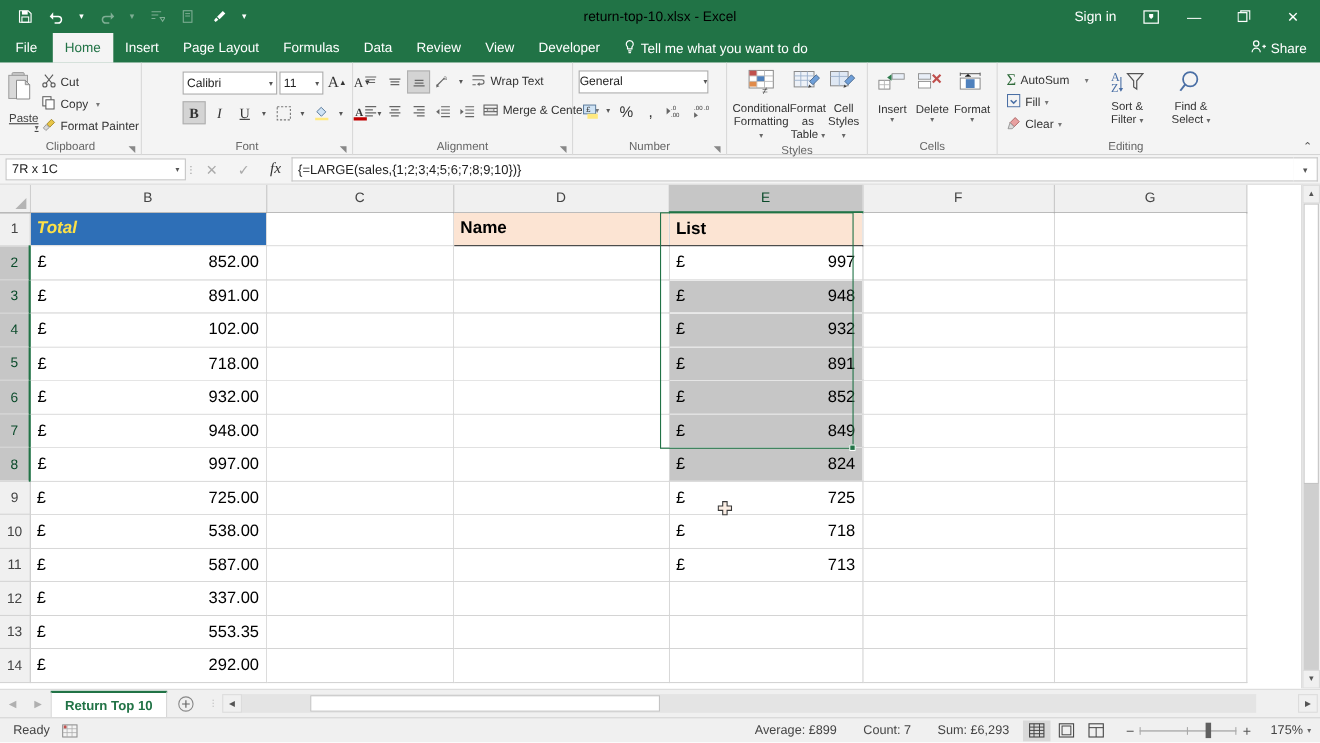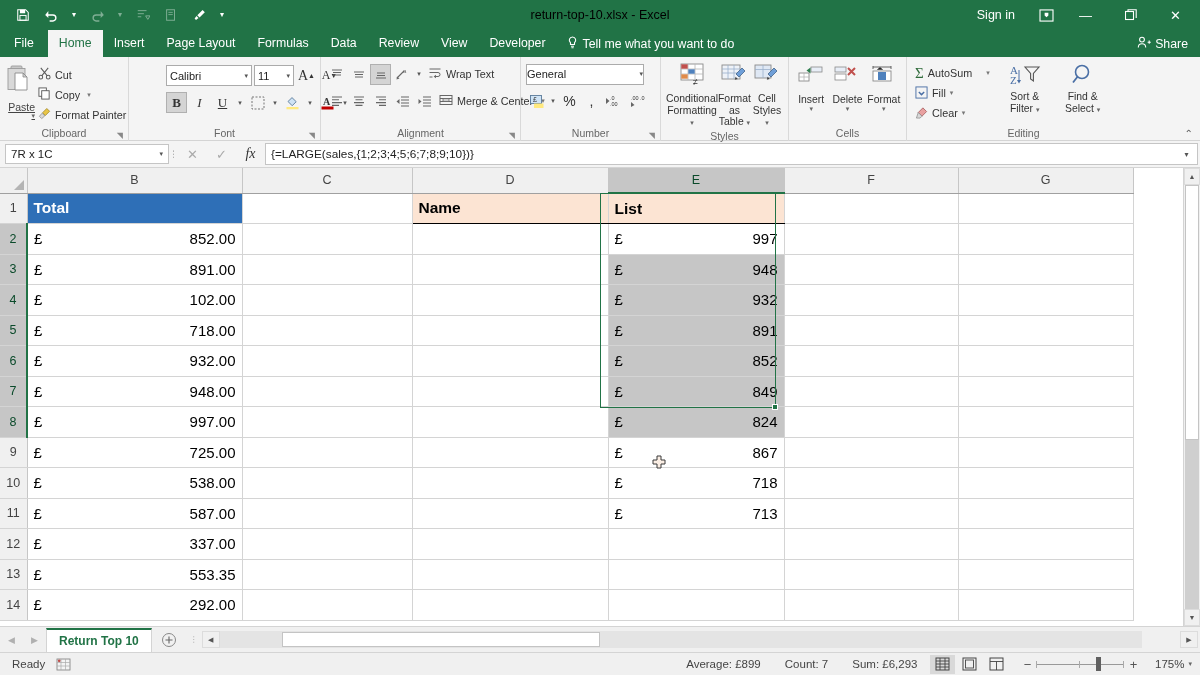--- a/index.html
+++ b/index.html
@@ -196,21 +196,21 @@
   .rowhdr.sel-row { background: #c6c6c6; color: #0a4a2a; border-right: 2px solid #217346; }
   td.cell {
     height: 30.5px; border-right: 1px solid #d4d4d4; border-bottom: 1px solid #d4d4d4;
     font-size: 15px; color: #000; vertical-align: middle; position: relative; background: #fff;
   }
   .cellpad { padding: 0 6px; display: flex; align-items: center; height: 100%; }
   .money { justify-content: space-between; }
   .money .sym { font-size: 15px; }
   .money .val { font-size: 15px; }
   td.hdr-total {
-    background: #2e6fb7; color: #ffffff; font-weight: bold; font-size: 15.5px;
+    background: #2e6fb7; color: #fde047; font-weight: bold; font-size: 15.5px; font-style: italic;
   }
   td.hdr-peach {
     background: #fce4d3; color: #000; font-weight: bold; font-size: 15.5px;
     border-bottom: 1px solid #000;
   }
   td.selected { background: #c6c6c6 !important; }
   td.activecell { background: #fff !important; }
 
   
   .selbox {
@@ -951,21 +951,21 @@
                 <div class="cellpad money">
                   <span class="sym">£</span>
                   <span class="val">725.00</span>
                 </div>
               </td>
           <td class="cell"></td>
           <td class="cell"></td>
           <td class="cell">
                 <div class="cellpad money">
                   <span class="sym">£</span>
-                  <span class="val">867</span>
+                  <span class="val">725</span>
                 </div>
               </td>
           <td class="cell"></td>
           <td class="cell"></td>
         </tr>
 
         <tr>
           <th class="rowhdr">10</th>
           <td class="cell">
                 <div class="cellpad money">

